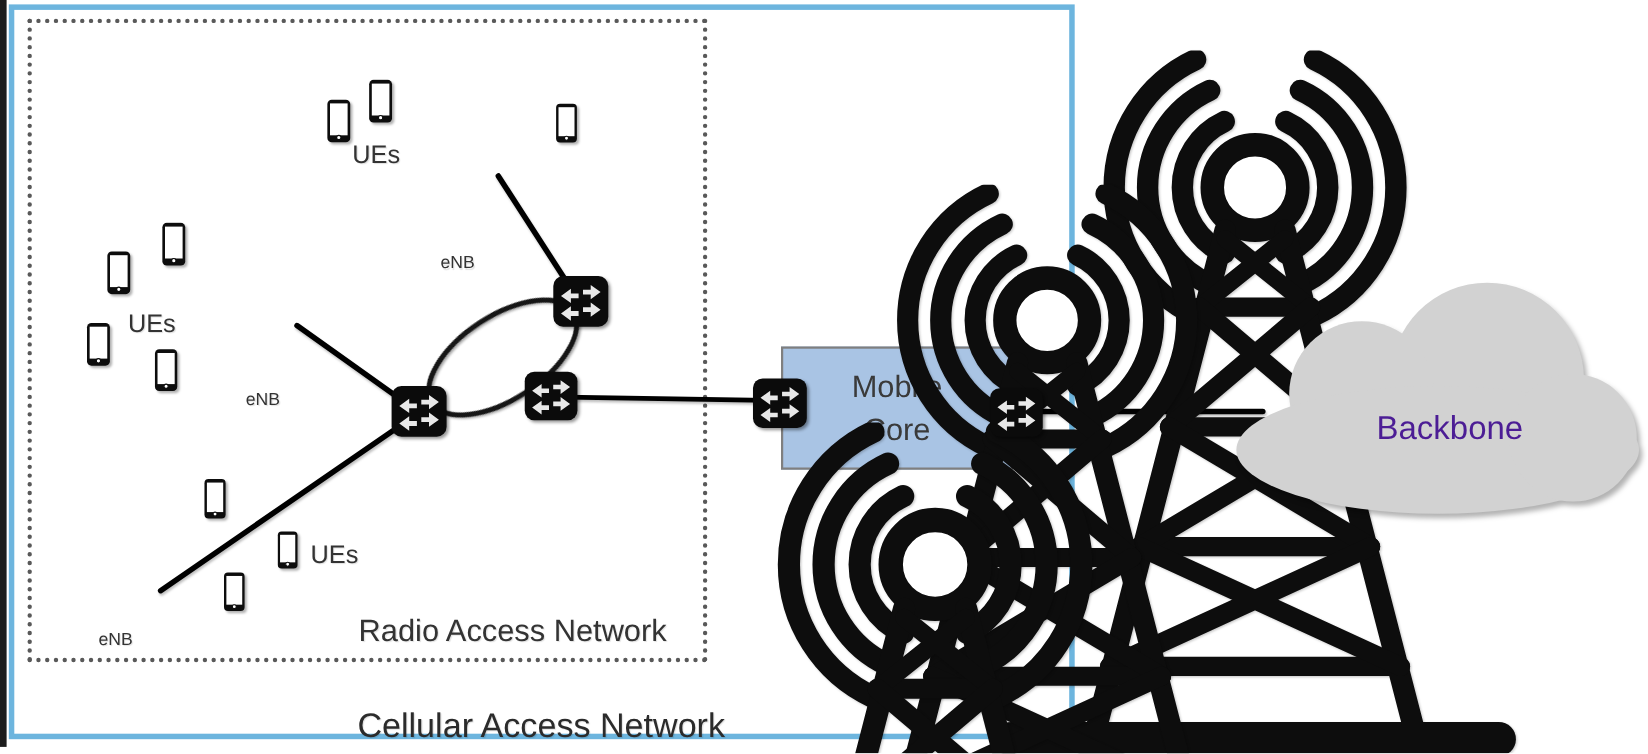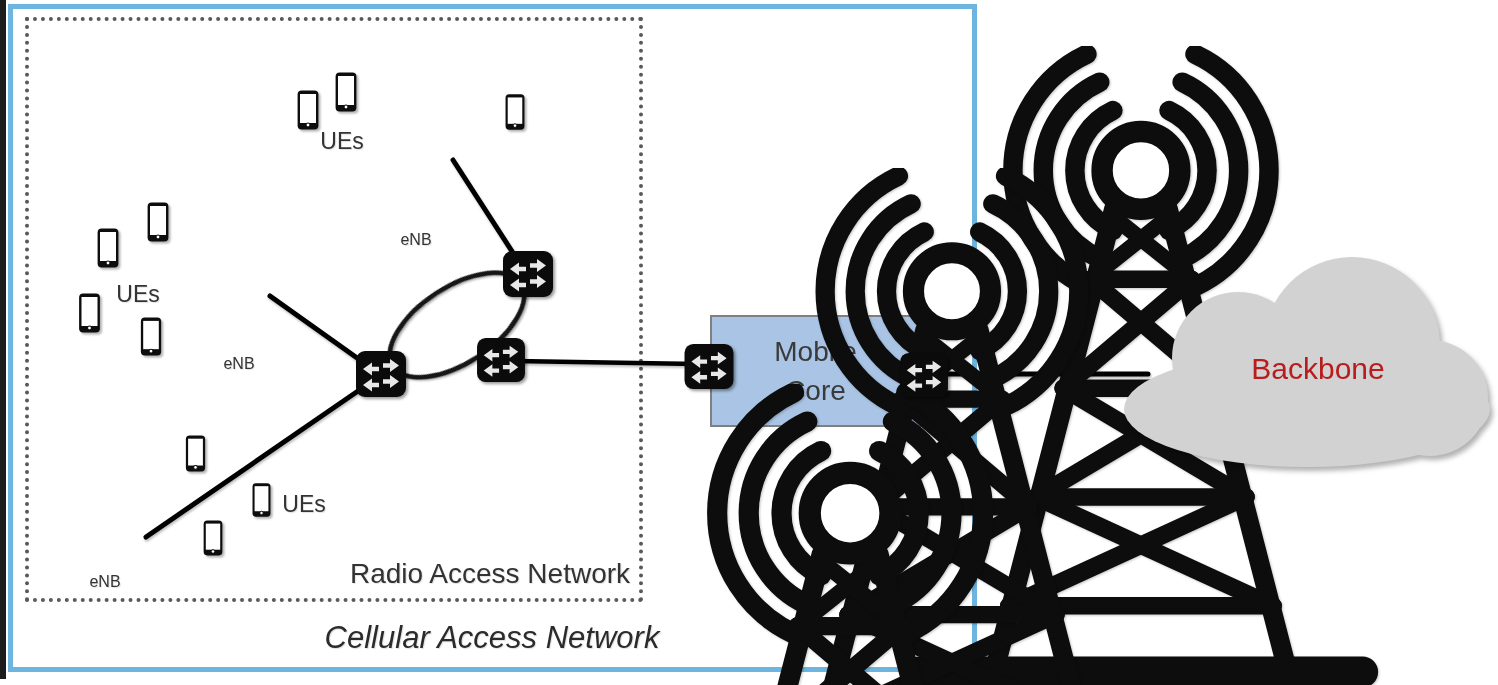--- a/index.html
+++ b/index.html
@@ -26,22 +26,22 @@
   .label{
     position:absolute;transform:translate(-50%,-50%);white-space:nowrap;z-index:4;
     color:#333333;text-shadow:1px 1px 1px rgba(0,0,0,0.12);text-align:right;
   }
   .ues-label{font-size:23px;}
   .enb-label{font-size:16px;}
   .backhaul-label{font-size:23px;}
   .ran-label{font-size:28px;}
   .can-label{font-size:31px;color:#2b2b2b;}
   .cloud-label{
-    position:absolute;left:1318px;top:368px;transform:translate(-50%,-50%);
-    text-align:center;font-size:30px;line-height:45px;color:#b91c1c;z-index:4;white-space:nowrap;
+    position:absolute;left:1318px;top:390px;transform:translate(-50%,-50%);
+    text-align:center;font-size:30px;line-height:45px;color:#4c1d95;z-index:4;white-space:nowrap;
   }
   
   .sw-use{filter:drop-shadow(2.5px 2.5px 1.5px rgba(0,0,0,0.40));}
   .ph-use{filter:drop-shadow(2px 2.5px 1px rgba(0,0,0,0.30));}
   .tw-use{filter:drop-shadow(1.5px 1.5px 1px rgba(0,0,0,0.22));}
   .cloud-g{filter:drop-shadow(3px 4px 2.5px rgba(0,0,0,0.30));}
   .ring{filter:drop-shadow(1.5px 2px 1px rgba(0,0,0,0.35));}
   .conn{filter:drop-shadow(1.5px 2px 1px rgba(0,0,0,0.25));}
 </style>
 </head>
@@ -149,20 +149,20 @@
 
   <div class="label ues-label" style="left:342px;top:141px;">UEs</div>
   <div class="label ues-label" style="left:138px;top:294px;">UEs</div>
   <div class="label ues-label" style="left:304px;top:504px;">UEs</div>
 
   <div class="label enb-label" style="left:416px;top:240px;">eNB</div>
   <div class="label enb-label" style="left:239px;top:364px;">eNB</div>
   <div class="label enb-label" style="left:105px;top:582px;">eNB</div>
 
 
-  <div class="label ran-label" style="left:466px;top:574px;margin-left:24px;">Radio Access Network</div>
-  <div class="label can-label" style="left:492px;top:638px;font-style:italic;">Cellular Access Network</div>
+  <div class="label ran-label" style="left:466px;top:574px;">Radio Access Network</div>
+  <div class="label can-label" style="left:492px;top:660px;">Cellular Access Network</div>
 
   <div class="cloud-label">
     <div>Backbone</div>
   </div>
 
 </div>
 
 </body></html>

